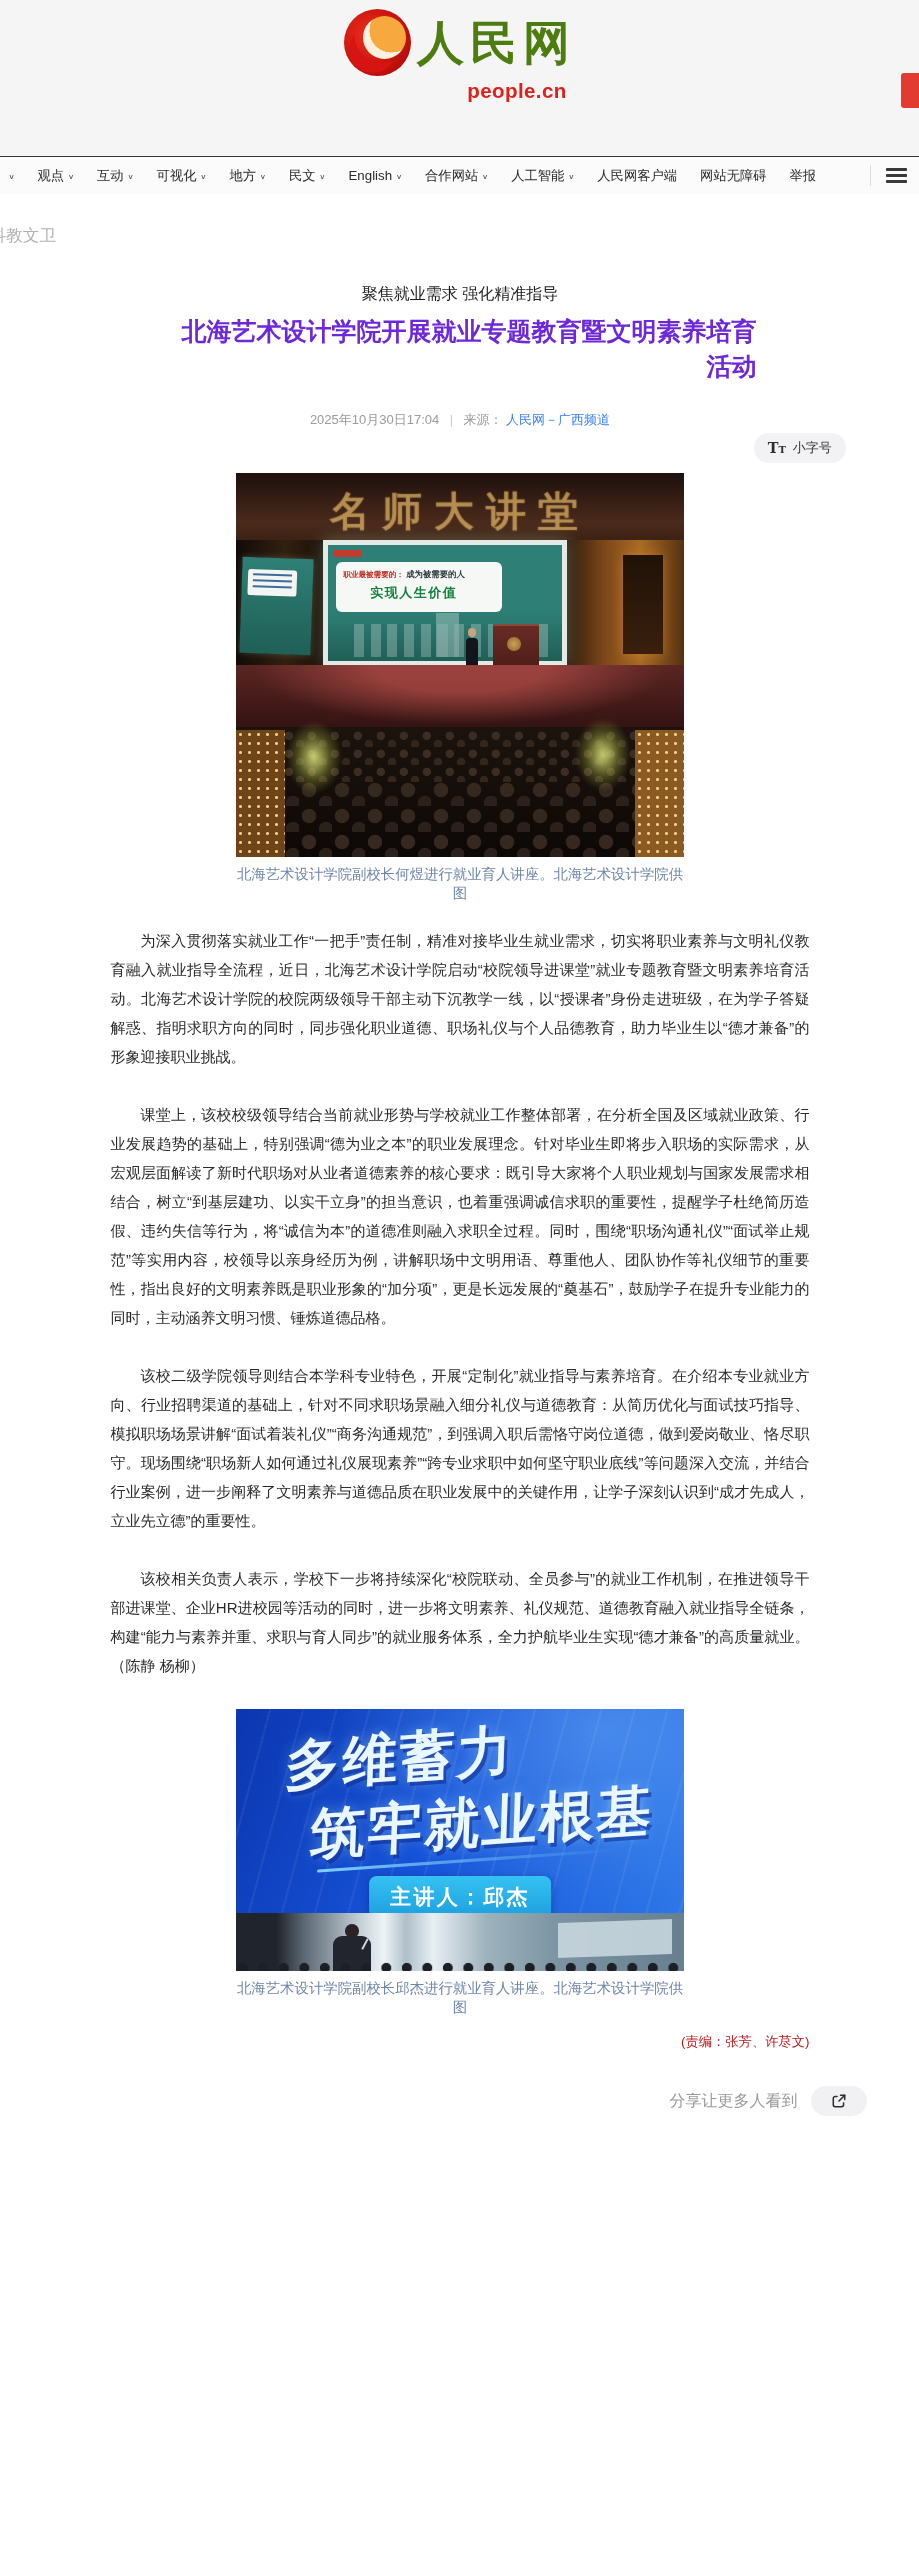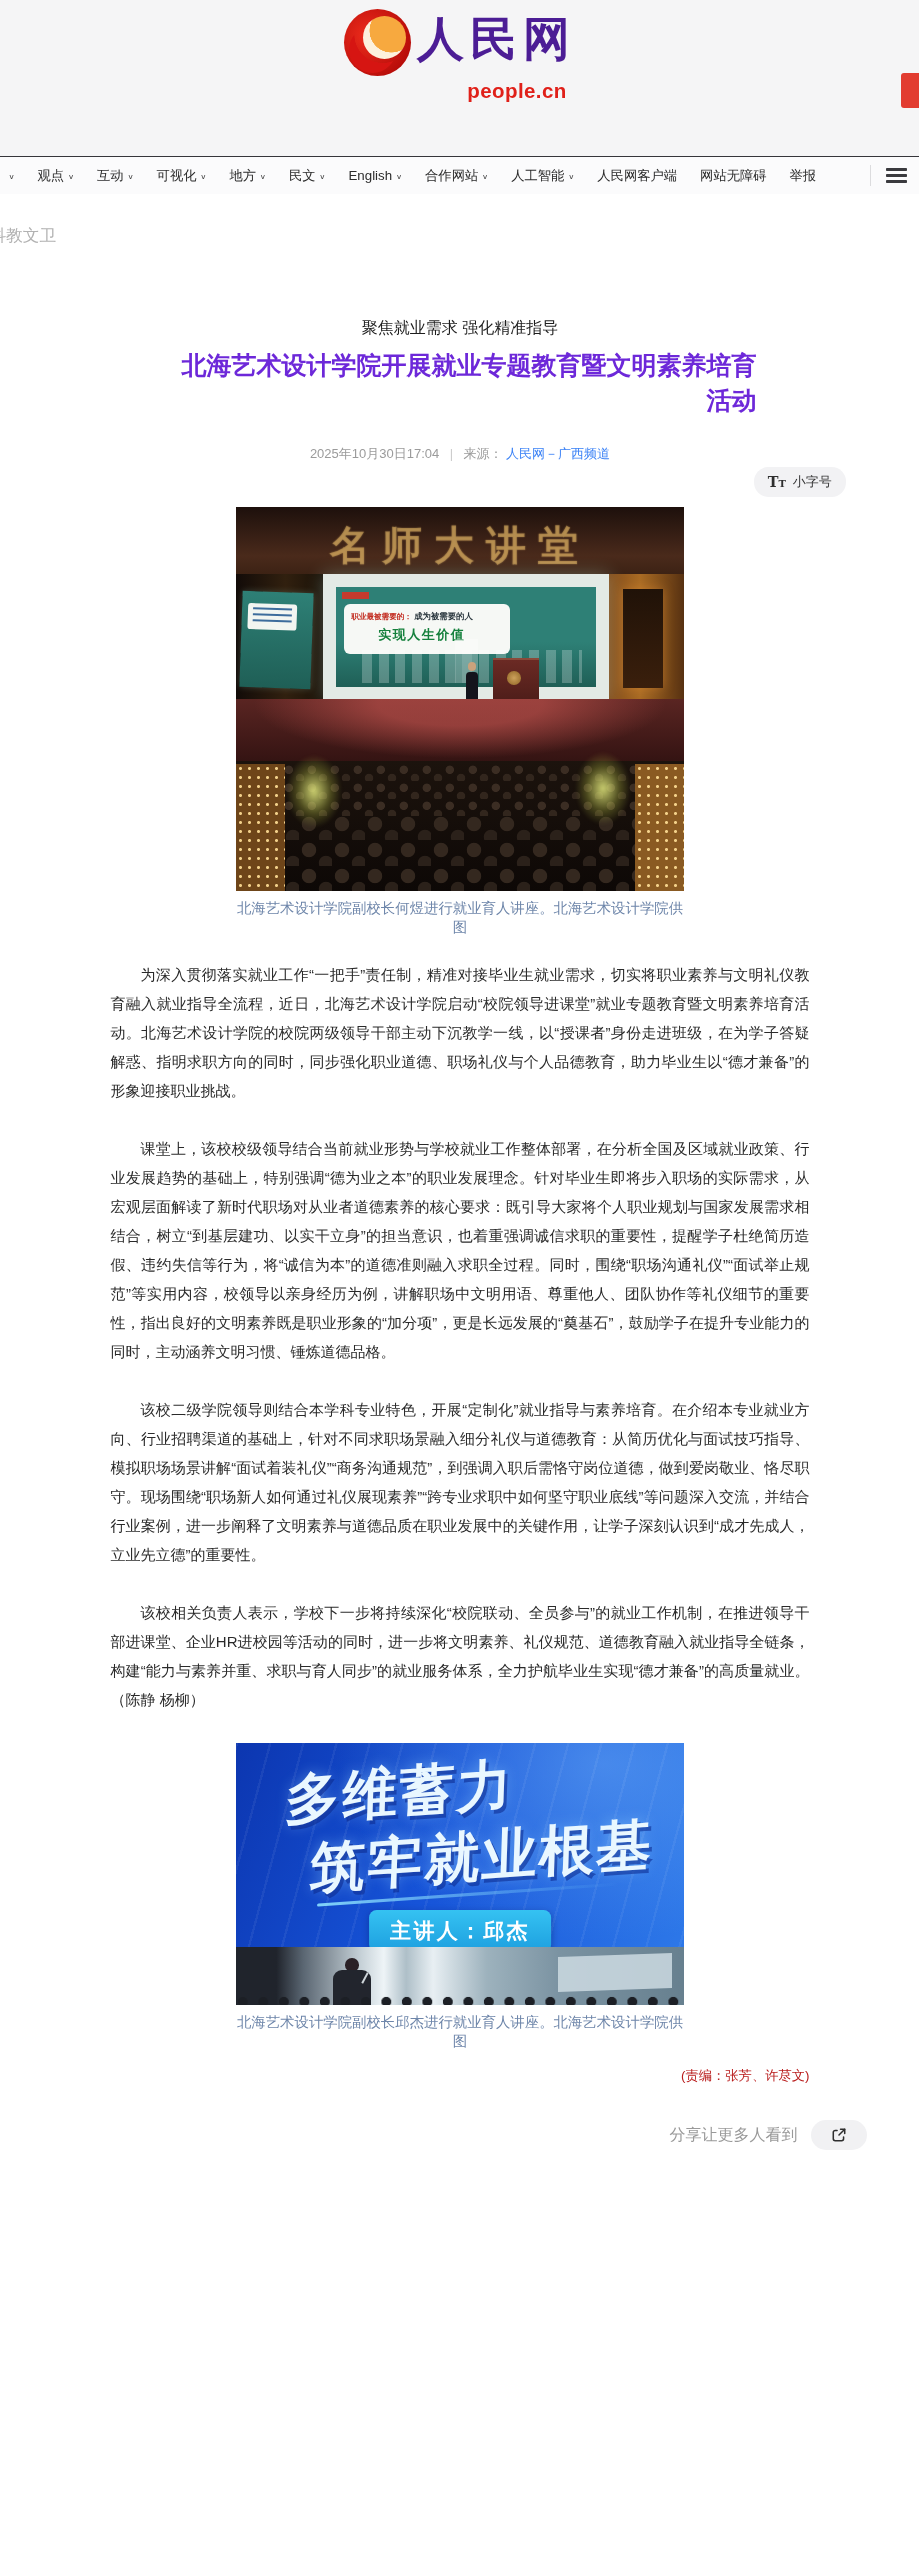--- a/index.html
+++ b/index.html
@@ -23,21 +23,21 @@
     content:""; position:absolute; top:6.8px; right:5.3px; width:43px; height:43px;
     border-radius:50%;
     background:radial-gradient(circle at 66% 34%, #f7a93f 0 54%, #fdf1dd 55%);
   }
   .logo-ball::after {
     content:""; position:absolute; left:4.6px; bottom:3px; width:47px; height:47px;
     border-radius:50%;
     background:radial-gradient(circle at 72% 18%, transparent 0 55%, #d61512 56%);
   }
   .logo-cn {
-    font-family:Liberation Mono, monospace; font-weight:bold; color:#4c1d95;
+    font-family:Liberation Sans, sans-serif; font-weight:bold; color:#4d7c0f;
     font-size:47px; letter-spacing:6px; line-height:1;
   }
   .logo-en {
     margin-top:3px; margin-left:114px; color:#e02019; font-weight:bold;
     font-size:20.5px; letter-spacing:0.4px;
   }
   .red-tab {
     position:absolute; top:73px; right:0; width:19px; height:35px;
     background:#e23c30; border-radius:3px 0 0 3px; z-index:20; cursor:pointer;
   }
@@ -57,21 +57,21 @@
   .nav-divider { width:0.8px; height:21px; background:#dcdcde; }
   .hamburger { display:flex; flex-direction:column; gap:3.8px; cursor:pointer; padding:3px 1.5px; }
   .hamburger span { display:block; width:20.5px; height:2.3px; background:#3a3a3e; border-radius:0.8px; }
 
   .menu-fragment {
     margin:30px 0 0 -10.6px; font-size:16.7px; color:#b2b2b2; width:152px;
   }
 
   
   .article { width:771px; margin:0 auto; position:relative; }
-  .kicker { text-align:center; font-size:16px; color:#1e1e1e; margin-top:71px; }
+  .kicker { text-align:center; font-size:16px; color:#1e1e1e; margin-top:37px; }
   .title {
     max-width:593px; margin:9px auto 0; text-align:right;
     font-size:25px; font-weight:bold; color:#6d28d9; line-height:35px;
   }
   .meta { text-align:center; margin-top:27px; font-size:13px; color:#9b9b9b; }
   .meta .sep { margin:0 6.8px; color:#cccccc; }
   .meta .source-link { color:#3b82f6; text-decoration:none; cursor:pointer; }
 
   .font-size-row { display:flex; justify-content:flex-end; margin-top:3.8px; }
   .font-pill {
@@ -98,22 +98,22 @@
     letter-spacing:12px; color:rgba(233,186,100,.34);
     text-shadow:0 0 1.5px rgba(255,210,120,.5);
   }
   .p1-wall-left { position:absolute; left:0; top:67px; width:90px; height:129px;
     background:linear-gradient(90deg,#120b08,#31200f 55%,#181007); }
   .p1-wall-right { position:absolute; right:0; top:67px; width:125px; height:129px;
     background:linear-gradient(90deg,#1d130b,#7a4518 35%,#a96b24 65%,#573111); }
   .p1-door { position:absolute; right:21px; top:82px; width:40px; height:99px;
     background:linear-gradient(#201208,#3a1f0c); box-shadow:0 0 10.6px rgba(255,160,60,.35); }
   .p1-screen {
-    position:absolute; left:87px; top:67px; width:286px; height:126px;
-    background:#e3eae5; padding:13px; box-shadow:0 0 16.7px rgba(210,255,235,.28);
+    position:absolute; left:87px; top:67px; width:244px; height:126px;
+    background:#e3eae5; padding:5px; box-shadow:0 0 16.7px rgba(210,255,235,.28);
   }
   .p1-slide { width:100%; height:100%; position:relative;
     background:linear-gradient(#2e publicize 0,#2e8076 0 55%, #1f5f56); background:linear-gradient(#2e8076 0 55%, #1f5f56); }
   .p1-chip { position:absolute; left:6px; top:4.6px; width:27px; height:6.8px; background:#c43b2e; }
   .p1-panel { position:absolute; left:7.6px; top:16.7px; width:166px; height:50px;
     background:#f6f8f5; border-radius:6px; padding:6.8px 7.6px; }
   .p1-panel .l1 { font-size:8.4px; font-weight:bold; color:#26333a; white-space:nowrap; }
   .p1-panel .l1 .tag { color:#c22a1e; font-size:7.6px; margin-right:2.3px; }
   .p1-panel .l2 { font-size:13px; font-weight:bold; color:#15803d; margin:3.8px 0 0 27px; letter-spacing:1.5px; }
   .p1-build { position:absolute; left:26px; right:13.7px; bottom:4.6px; height:33px; opacity:.45;

